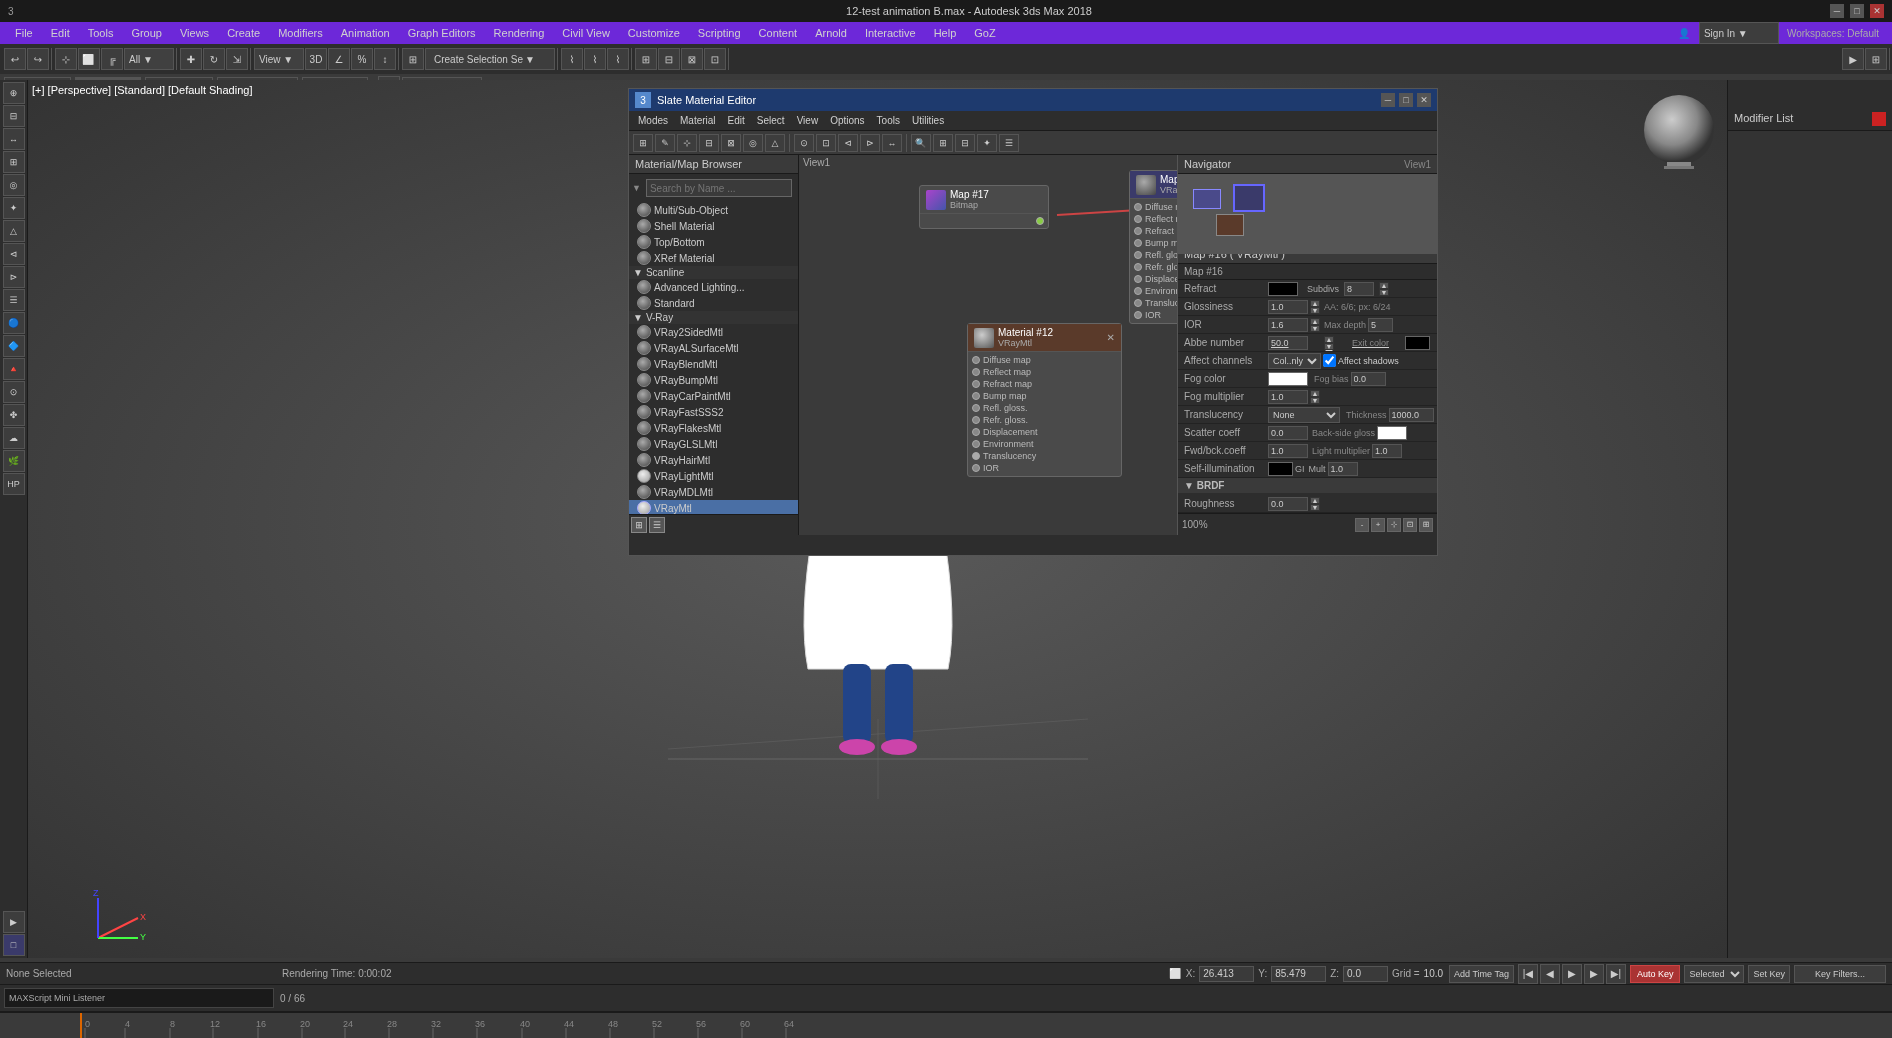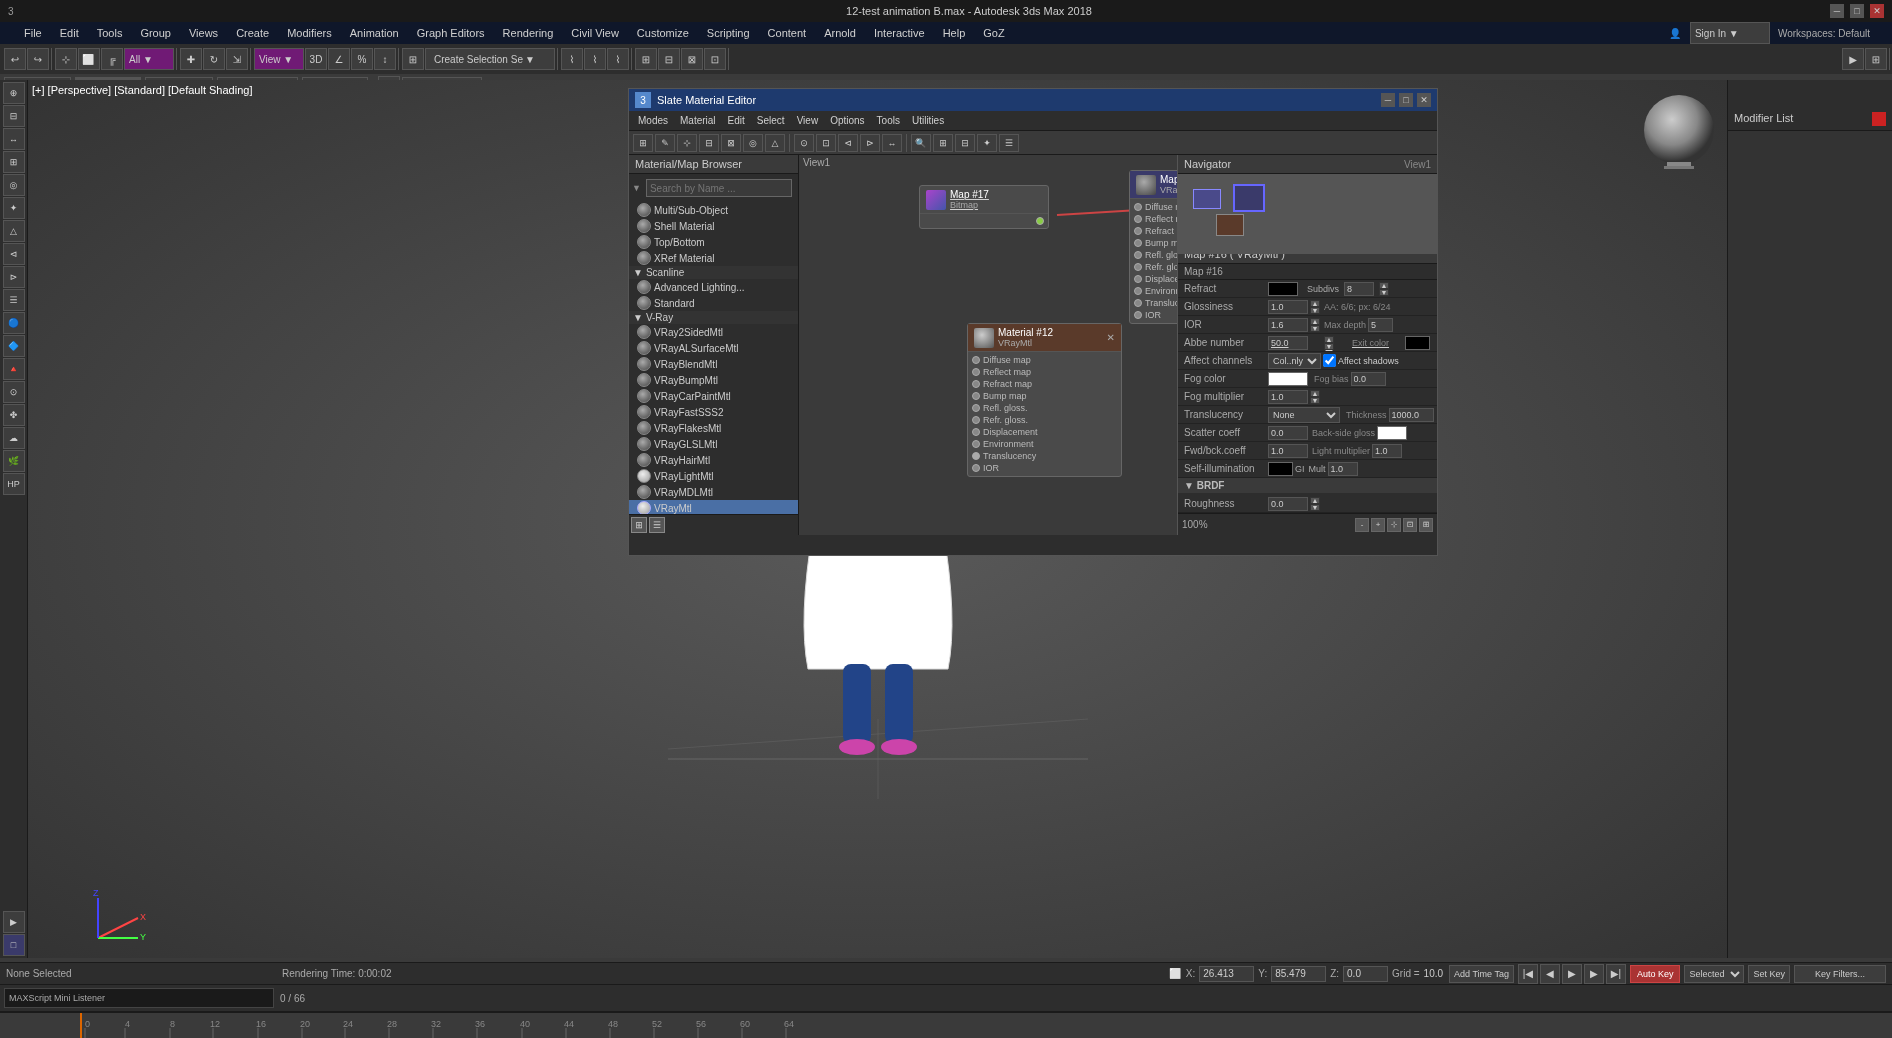--- a/index.html
+++ b/index.html
@@ -30,24 +30,24 @@
     #title-bar .win-btn {
       width: 14px; height: 14px;
       background: #555;
       display: inline-flex; align-items: center; justify-content: center;
       font-size: 9px; cursor: pointer;
     }
 
     
     #menu-bar {
       height: 22px;
-      background: #0f172a;
+      background: #6d28d9;
       display: flex;
       align-items: center;
-      padding: 0 16px;
+      padding: 0 7px;
       gap: 2px;
     }
     .menu-item {
       padding: 2px 8px;
       cursor: pointer;
       color: #d0d0d0;
       font-size: 11px;
     }
     .toolbar-dropdown {
       height: 22px; background: #3d3d3d;
@@ -485,21 +485,21 @@
       width: 22px; height: 22px;
       background: #3d3d3d;
       border: 1px solid #555;
       cursor: pointer;
       display: flex; align-items: center; justify-content: center;
       font-size: 10px; color: #ccc;
     }
 
     .tb-dropdown {
       height: 22px; min-width: 50px;
-      background: #701a75;
+      background: #404040;
       border: 1px solid #555;
       color: #ccc; font-size: 10px;
       padding: 0 4px;
       display: flex; align-items: center;
       cursor: pointer;
     }
 
     .tb-long-btn {
       height: 22px; padding: 0 8px;
       background: #3d3d3d;
@@ -907,21 +907,21 @@
     <div id="node-view">
       <div id="node-view-label">View1</div>
 
       <svg id="connections-svg">
 
         <line x1="258" y1="60" x2="340" y2="55" stroke="#cc4444" stroke-width="2"></line>
 
         <line x1="480" y1="60" x2="500" y2="195" stroke="#888" stroke-width="1.5" stroke-dasharray="4,2"></line>
       </svg>
 
-      <div class="node-box" style="left:120px;top:30px;width:130px;text-decoration:underline;">
+      <div class="node-box" style="left:120px;top:30px;width:130px;">
         <div class="node-header">
           <div style="width:20px;height:20px;background:linear-gradient(135deg,#aa44cc,#4455aa);border-radius:2px;"></div>
           <div>
             <div style="font-size:10px;color:#fff;">Map #17</div>
             <div style="font-size:9px;color:#aaa;">Bitmap</div>
           </div>
         </div>
         <div style="padding:2px 0;">
           <div class="node-port" style="justify-content:flex-end;">
             <span style="font-size:9px;color:#aaa;"></span>

